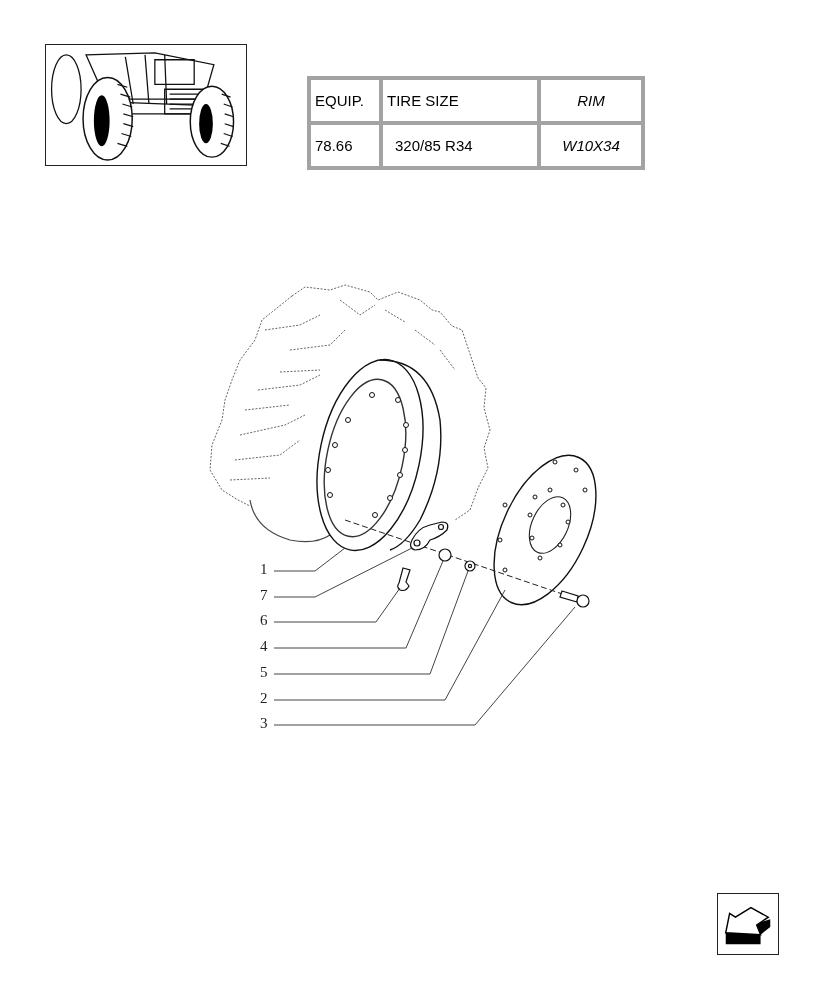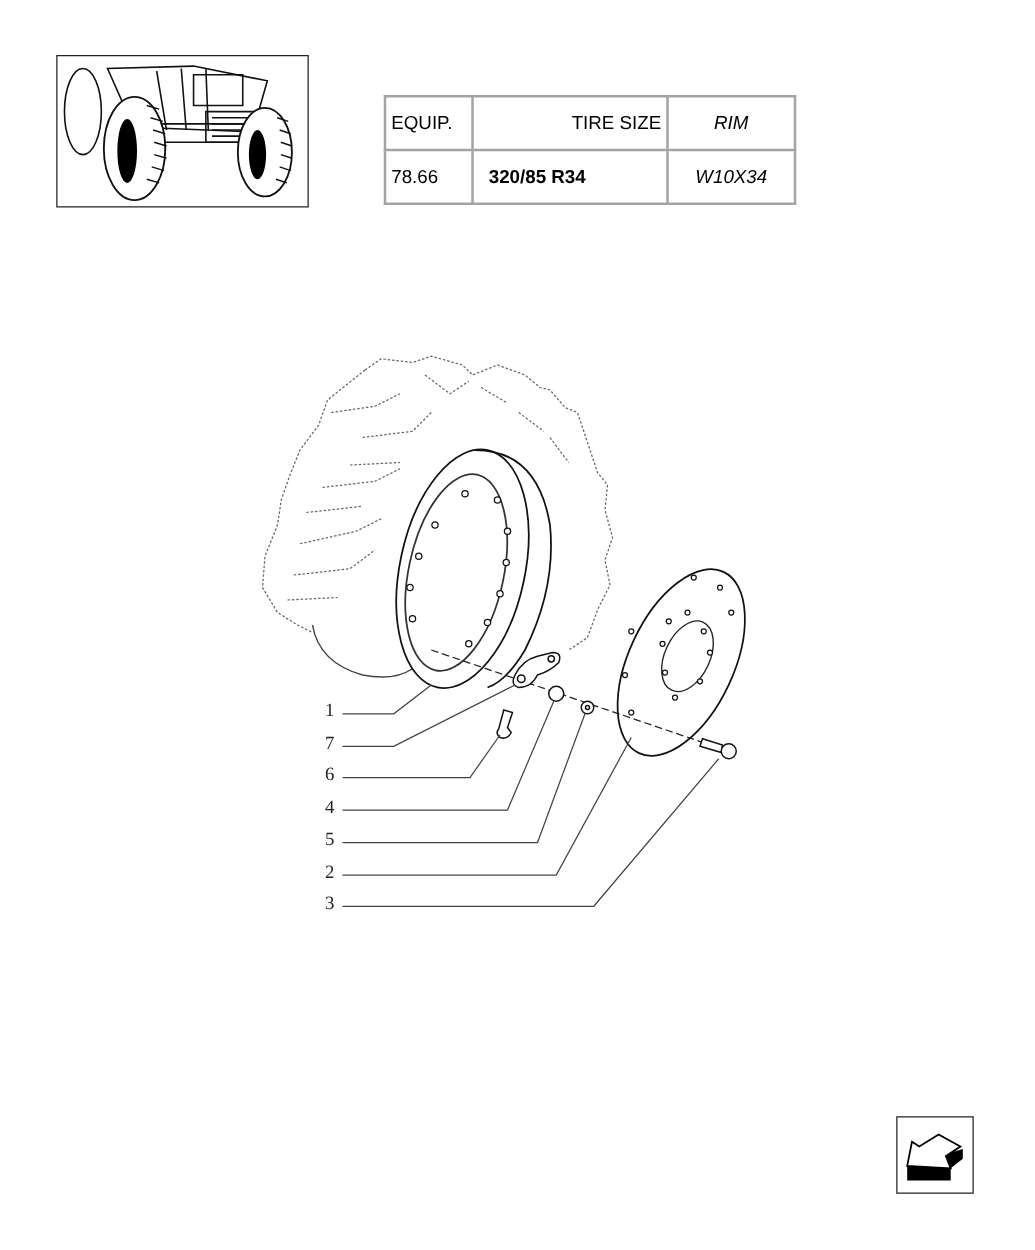--- a/index.html
+++ b/index.html
@@ -1,23 +1,23 @@
 <!DOCTYPE html>
 <html><head>
 <meta charset="utf-8">
 <style>
   html, body { margin:0; padding:0; background:#ffffff; }
   body { width:828px; height:1000px; position:relative; overflow:hidden; font-family:"Liberation Sans", sans-serif; color:#000; }
   .thumb { position:absolute; left:45px; top:44px; width:202px; height:122px; border:1.5px solid #222; box-sizing:border-box; background:#fff; }
   .thumb svg { width:100%; height:100%; }
   table.spec { position:absolute; left:307px; top:76px; border-collapse:collapse; font-size:15px; }
-  table.spec td { border:2px solid #a3a3a3; padding:11px 4px; height:19px; line-height:19px; }
+  table.spec td { border:4px solid #a3a3a3; padding:11px 4px; height:19px; line-height:19px; }
   table.spec td.c1 { width:60px; text-align:left; }
-  table.spec td.c2 { width:138px; text-align:right; }
-  table.spec tr.body td.c2 { text-align:left; padding-left:12px;font-weight:bold; }
+  table.spec td.c2 { width:138px; text-align:left; }
+  table.spec tr.body td.c2 { text-align:left; padding-left:12px; }
   table.spec td.c3 { width:92px; text-align:center;font-style:italic; }
   .diagram { position:absolute; left:0; top:0; width:828px; height:1000px; }
   .callout { position:absolute; font-family:"Liberation Serif", serif; font-size:15px; color:#222; }
   .nav { position:absolute; left:717px; top:893px; width:62px; height:62px; border:1.5px solid #222; box-sizing:border-box; background:#fff; cursor:pointer; }
 </style>
 </head>
 <body>
 
 <div class="thumb">
   <svg viewBox="0 0 202 122">

